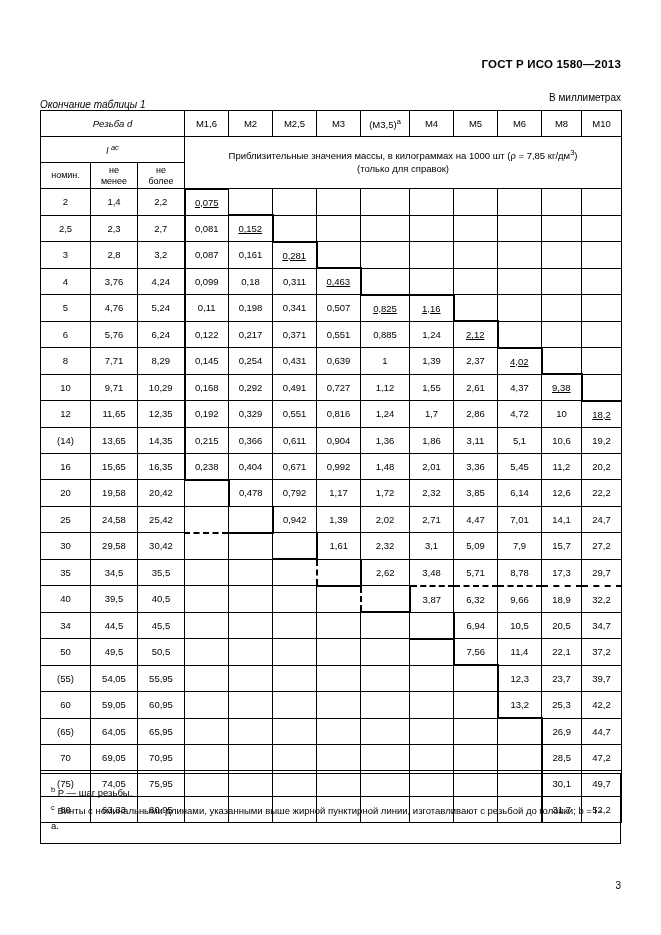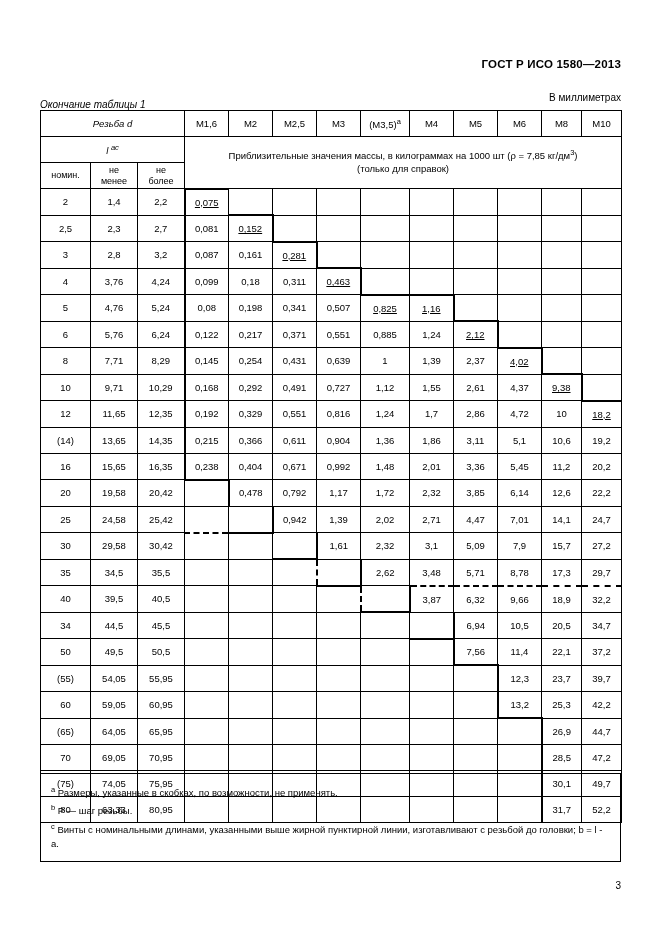--- a/index.html
+++ b/index.html
@@ -217,21 +217,21 @@
         <td></td>
         <td></td>
         <td></td>
         <td></td>
         <td></td>
       </tr>
       <tr class="data">
         <td>5</td>
         <td>4,76</td>
         <td>5,24</td>
-        <td class="tl">0,08</td>
+        <td class="tl">0,11</td>
         <td>0,198</td>
         <td>0,341</td>
         <td>0,507</td>
         <td class="tt">0,825</td>
         <td class="tt tr">1,16</td>
         <td></td>
         <td></td>
         <td></td>
         <td></td>
       </tr>
@@ -517,20 +517,19 @@
         <td></td>
         <td></td>
         <td></td>
         <td class="tl">31,7</td>
         <td>52,2</td>
       </tr>
     </tbody>
   </table>
 
   <div class="note-box">
-    <div class="fn"><span class="mark">a</span> <span>Размеры, указанные в скобках, по возможности, не применять.</span></div>
     <div class="fn"><span class="mark">b</span> <span>P — шаг резьбы.</span></div>
     <div class="fn"><span class="mark">c</span> <span>Винты с номинальными длинами, указанными выше жирной пунктирной линии, изготавливают с резьбой до головки; b = l - a.</span></div>
   </div>
 
   <div class="page-num">3</div>
 
 </div>
 
 </body></html>

